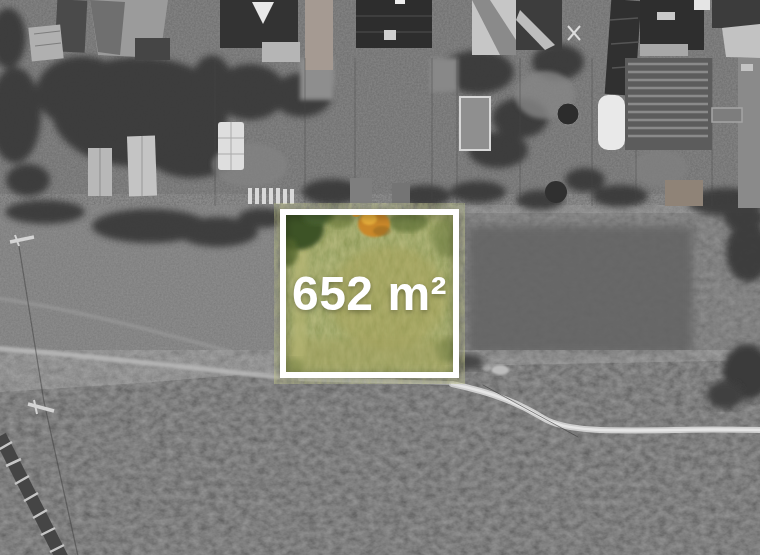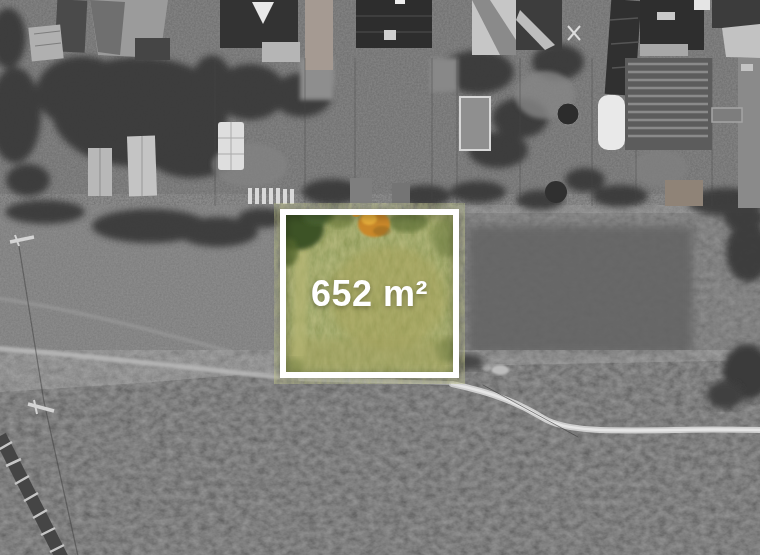--- a/index.html
+++ b/index.html
@@ -7,21 +7,21 @@
     position:relative;width:760px;height:555px;overflow:hidden;
     background:#6f6f6f;font-family:"Liberation Sans",sans-serif;
   }
   .stage svg{position:absolute;inset:0;display:block;}
   .plot-label-box{
     position:absolute;left:283px;top:212px;width:173px;height:163px;
     display:flex;align-items:center;justify-content:center;
     pointer-events:none;
   }
   .plot-label{
-    color:#ffffff;font-size:36px;font-weight:800;letter-spacing:0.5px;
+    color:#ffffff;font-size:48px;font-weight:800;letter-spacing:0.5px;
     text-shadow:0 2px 5px rgba(0,0,0,0.30);
     font-family:"Liberation Sans",sans-serif;white-space:nowrap;
   }
 </style>
 </head>
 <body>
 
 <div class="stage">
 <svg width="760" height="555" viewBox="0 0 760 555" xmlns="http://www.w3.org/2000/svg">
   <defs>

